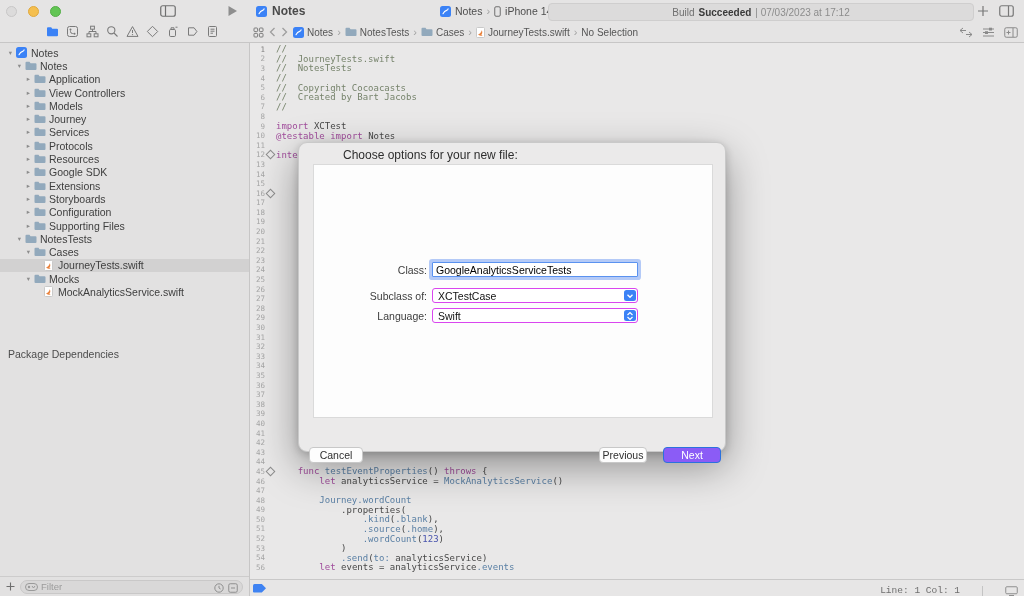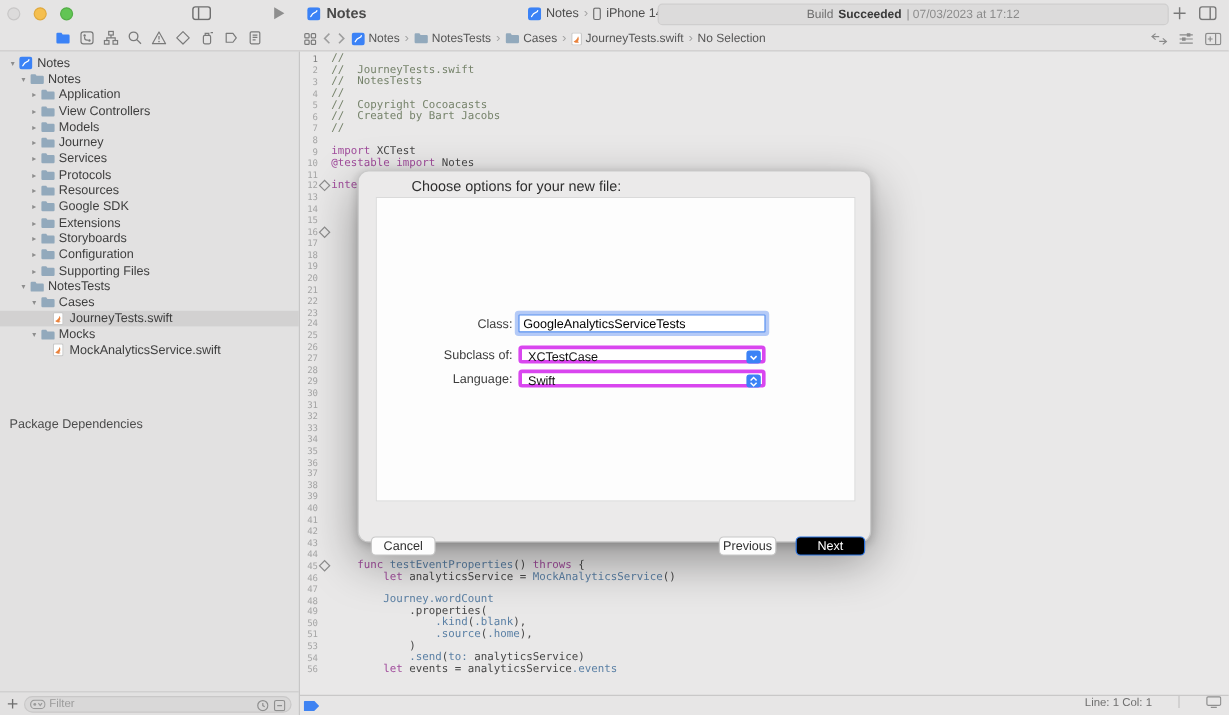--- a/index.html
+++ b/index.html
@@ -57,44 +57,44 @@
       font-family:"DejaVu Sans Mono",monospace;}
   .ln.first{color:#7e7e7e;}
   .mk{width:11px;display:flex;justify-content:center;align-items:center;flex:none;}
   .dmnd{width:5px;height:5px;border:1px solid #8d8d8d;transform:rotate(45deg);background:#e9e8e8;}
   .ct{white-space:pre;font-family:"DejaVu Sans Mono",monospace;font-size:9px;}
   .s-c{color:#76836b}.s-k{color:#a14d9c}.s-p{color:#474747}.s-t{color:#5b80a5}.s-n{color:#4853ad}
   .ebar{position:absolute;left:0;right:0;bottom:0;height:17px;background:#e7e6e6;
         border-top:1px solid #c9c8c8;box-sizing:border-box;}
   .bkpt{position:absolute;left:3px;top:4px;width:13px;height:8.5px;background:#3f83f2;
         clip-path:polygon(0 0,68% 0,100% 50%,68% 100%,0 100%);border-radius:1.5px;}
-  .ebar-right{position:absolute;right:6px;top:0;height:100%;display:flex;align-items:flex-start;gap:22px;}
+  .ebar-right{position:absolute;right:6px;top:0;height:100%;display:flex;align-items:flex-end;gap:22px;font-family:Liberation Mono, monospace;}
   .linecol{font-size:9.5px;color:#6f6f6f;}
   .vdiv{width:1px;height:10px;background:#c4c4c4;}
   
   .sheet{position:absolute;left:298px;top:142px;width:428px;height:310px;background:#ebeaea;
          border-radius:9px;border:1px solid #c9c9c9;box-sizing:border-box;z-index:30;
          box-shadow:0 15px 40px rgba(0,0,0,.38),0 2px 8px rgba(0,0,0,.18);}
   .sh-title{position:absolute;left:44px;top:5px;font-size:12px;color:#2e2e2e;}
   .sh-panel{position:absolute;left:14px;top:21px;width:400px;height:254px;background:#fdfdfd;
             border:1px solid #dadada;box-sizing:border-box;}
   .frow{position:absolute;left:0;height:15px;display:flex;align-items:center;}
   .flabel{width:128px;text-align:right;font-size:10.5px;color:#3d3d3d;padding-right:5px;flex:none;}
   .txtfield{position:absolute;left:133px;width:206px;height:15px;box-sizing:border-box;background:#fff;
             border:1px solid #5a92f0;box-shadow:0 0 0 3px rgba(90,140,240,.45);border-radius:1px;
             font-size:10.5px;color:#000;padding:4px 3px;outline:none;font-family:"Liberation Sans",sans-serif;}
-  .combo{position:absolute;left:133px;width:206px;height:15px;background:#fff;border:3px solid #d946ef;
+  .combo{position:absolute;left:133px;width:206px;height:15px;background:#fff;border:1px solid #d946ef;
          border-radius:3px;box-sizing:border-box;font-size:10.5px;color:#111;text-align:center;}
   .combo .val{position:absolute;left:5px;top:1px;}
   .blue-btn{position:absolute;right:1px;top:1px;width:12px;height:11px;background:#3b82f6;border-radius:2.5px;
             display:flex;align-items:center;justify-content:center;}
   .sh-btn{position:absolute;top:287px;height:16px;border-radius:4px;font-size:10.5px;display:flex;
           align-items:center;justify-content:center;box-sizing:border-box;cursor:default;margin-top:17px;}
   .btn-plain{background:#fdfdfd;border:1px solid #c8c8c8;color:#2f2f2f;}
-  .btn-blue{background:#000000;color:#fff;border:1px solid #2b72dd;}
+  .btn-blue{background:#8b5cf6;color:#fff;border:1px solid #2b72dd;}
 </style>
 </head>
 <body>
 
 <div class="topchrome">
   <span class="tl tl1"></span>
   <span class="tl tl2"></span>
   <span class="tl tl3"></span>
   <span class="icon-abs" style="left:160px;top:5px;">
       <svg width="16" height="12" viewBox="0 0 16 12">
@@ -774,20 +774,25 @@
         <span class="ln">50</span>
         <span class="mk"></span>
         <span class="ct"><span class="s-p">                </span><span class="s-t">.kind</span><span class="s-p">(</span><span class="s-t">.blank</span><span class="s-p">),</span></span>
       </div>
       <div class="cl">
         <span class="ln">51</span>
         <span class="mk"></span>
         <span class="ct"><span class="s-p">                </span><span class="s-t">.source</span><span class="s-p">(</span><span class="s-t">.home</span><span class="s-p">),</span></span>
       </div>
       <div class="cl">
+        <span class="ln">52</span>
+        <span class="mk"></span>
+        <span class="ct"><span class="s-p">                </span><span class="s-t">.wordCount</span><span class="s-p">(</span><span class="s-n">123</span><span class="s-p">)</span></span>
+      </div>
+      <div class="cl">
         <span class="ln">53</span>
         <span class="mk"></span>
         <span class="ct"><span class="s-p">            </span><span class="s-p">)</span></span>
       </div>
       <div class="cl">
         <span class="ln">54</span>
         <span class="mk"></span>
         <span class="ct"><span class="s-p">            </span><span class="s-t">.send</span><span class="s-p">(</span><span class="s-t">to:</span><span class="s-p"> analyticsService)</span></span>
       </div>
       <div class="cl">

